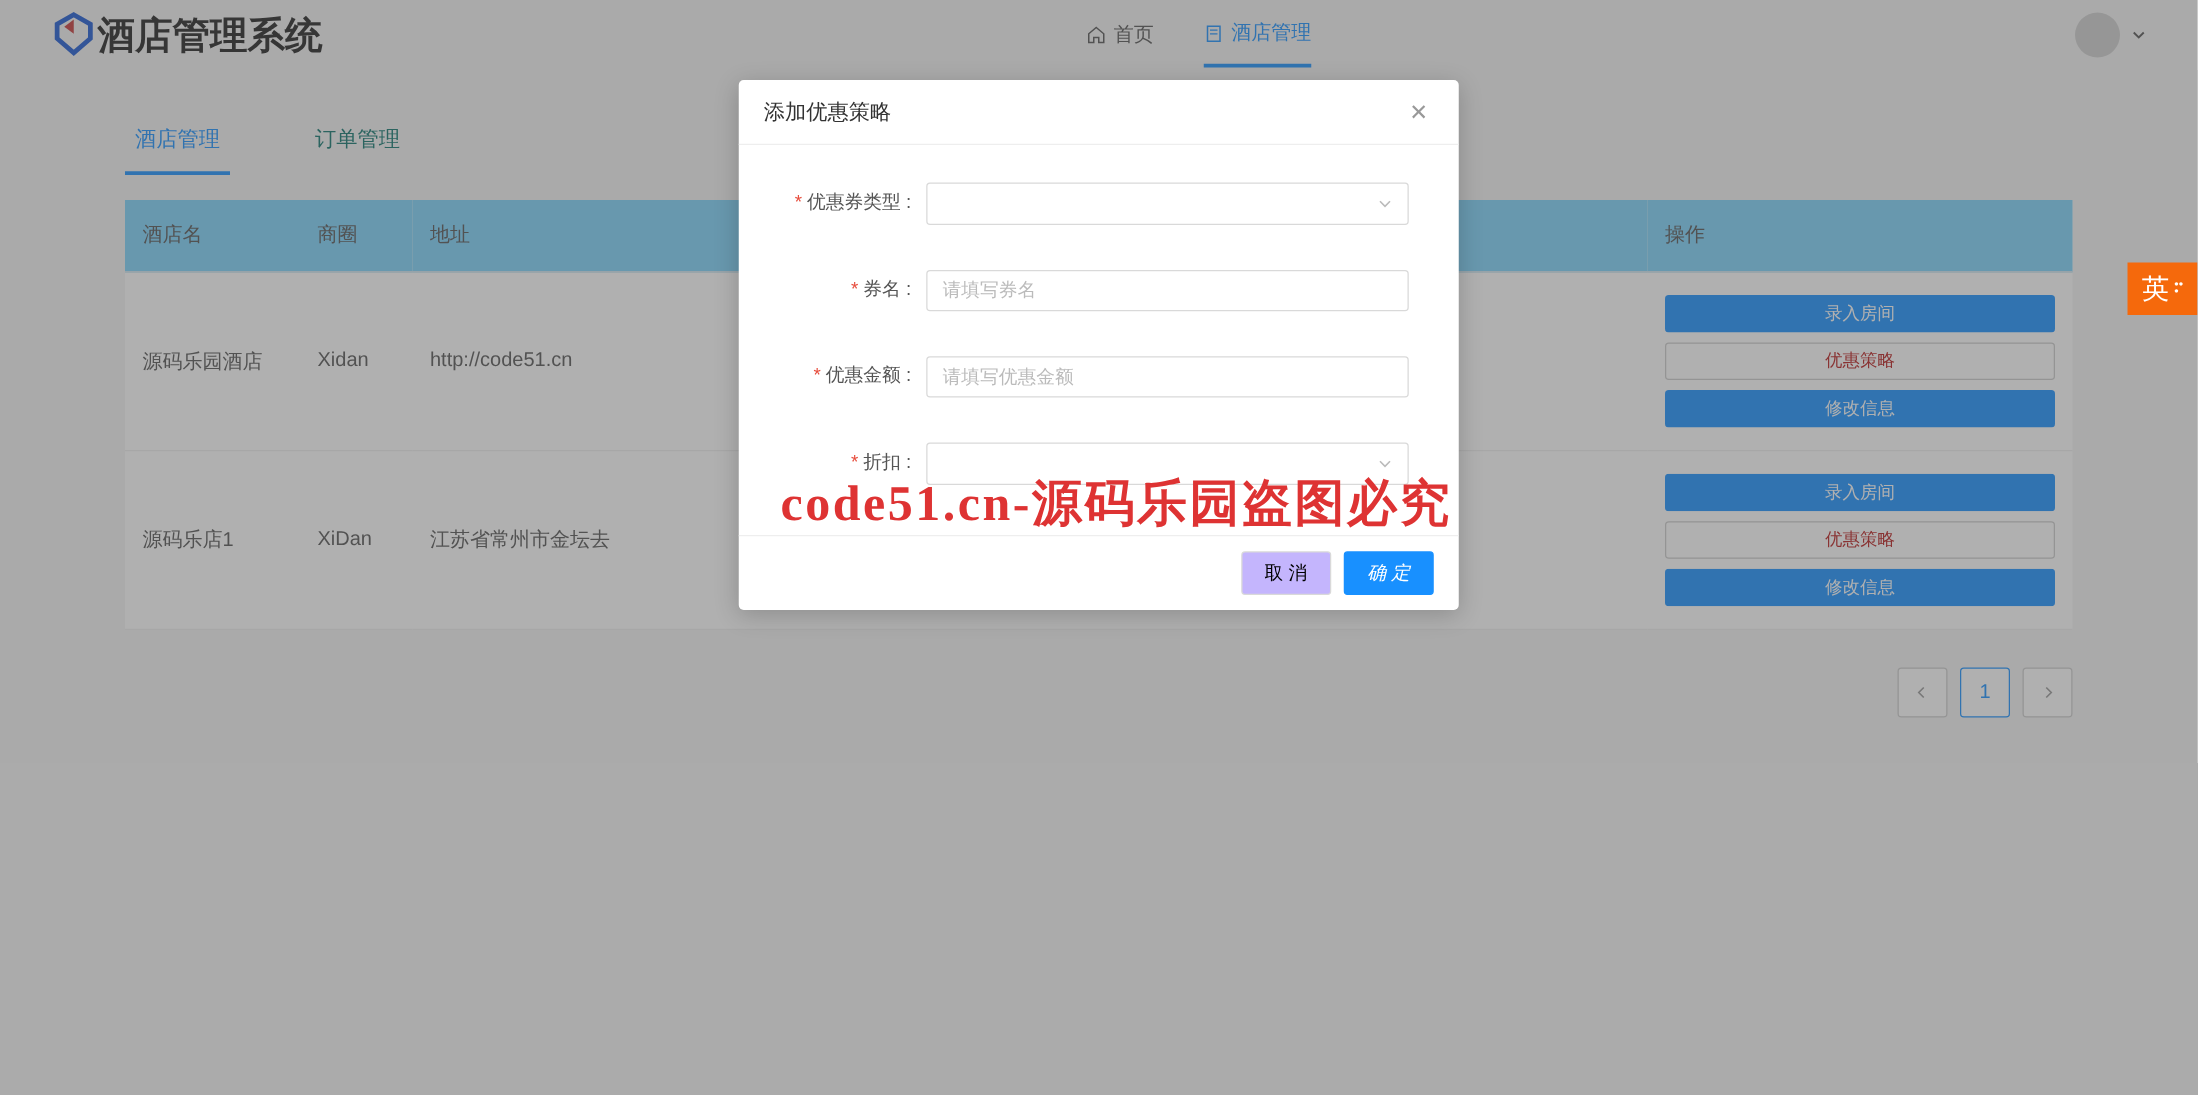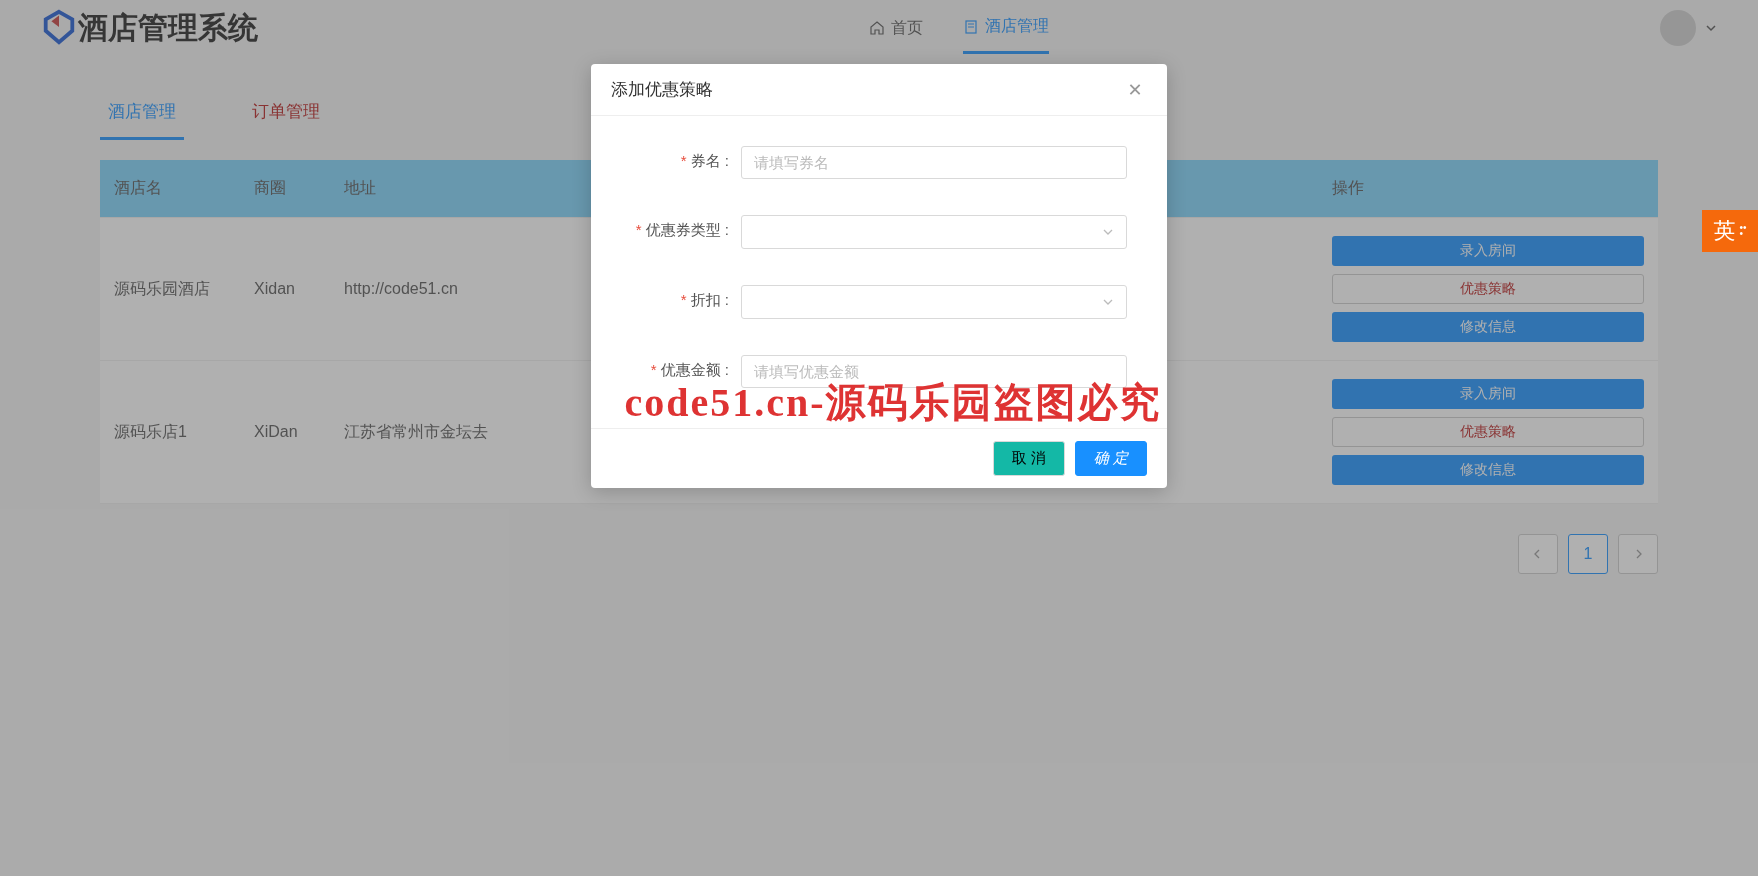--- a/index.html
+++ b/index.html
@@ -71,21 +71,21 @@
       padding: 30px 100px;
     }
     .main-tabs {
       display: flex;
       gap: 60px;
       margin-bottom: 20px;
     }
     .main-tab {
       padding: 14px 8px;
       font-size: 17px;
-      color: #b91c1c;
+      color: #0f766e;
       cursor: pointer;
     }
     .main-tab.active {
       color: #1890ff;
       border-bottom: 3px solid #1890ff;
     }
     
     
     .data-table {
       width: 100%;
@@ -230,21 +230,21 @@
       justify-content: flex-end;
       gap: 10px;
       padding: 12px 20px;
       border-top: 1px solid #eee;
     }
     .btn {
       padding: 7px 18px;
       font-size: 15px;
       border-radius: 3px;
       border: 1px solid #d9d9d9;
-      background: #14b8a6;
+      background: #c4b5fd;
       cursor: pointer;
     }
     .btn.primary {
       background: #1890ff;
       border-color: #1890ff;
       color: #fff;
       font-style: italic;
     }
     
     
@@ -378,56 +378,56 @@
 
 <div class="overlay">
   <div class="modal">
     <div class="modal-header">
       <div class="modal-title">添加优惠策略</div>
       <div class="modal-close">✕</div>
     </div>
     <div class="modal-body">
 
       <div class="form-row">
-        <div class="form-label"><span class="required">*</span><span>券名 :</span></div>
-        <div class="form-control">
-          <input class="input" placeholder="请填写券名" style="">
-        </div>
-      </div>
-
-      <div class="form-row">
         <div class="form-label"><span class="required">*</span><span>优惠券类型 :</span></div>
         <div class="form-control">
           <div class="select">
             <svg width="12" height="12" viewBox="0 0 12 12">
                 <path d="M2 4 L6 8 L10 4" fill="none" stroke="#bbb" stroke-width="1.3"></path>
               </svg>
           </div>
         </div>
       </div>
 
+      <div class="form-row">
+        <div class="form-label"><span class="required">*</span><span>券名 :</span></div>
+        <div class="form-control">
+          <input class="input" placeholder="请填写券名" style="">
+        </div>
+      </div>
+
+
+      <div class="form-row">
+        <div class="form-label"><span class="required">*</span><span>优惠金额 :</span></div>
+        <div class="form-control">
+          <input class="input" placeholder="请填写优惠金额" style="">
+        </div>
+      </div>
 
       <div class="form-row">
         <div class="form-label"><span class="required">*</span><span>折扣 :</span></div>
         <div class="form-control">
           <div class="select">
             <svg width="12" height="12" viewBox="0 0 12 12">
                 <path d="M2 4 L6 8 L10 4" fill="none" stroke="#bbb" stroke-width="1.3"></path>
               </svg>
           </div>
         </div>
       </div>
 
-      <div class="form-row">
-        <div class="form-label"><span class="required">*</span><span>优惠金额 :</span></div>
-        <div class="form-control">
-          <input class="input" placeholder="请填写优惠金额" style="">
-        </div>
-      </div>
-
     </div>
     <div class="modal-footer">
       <button class="btn">取 消</button>
       <button class="btn primary">确 定</button>
     </div>
   </div>
 </div>
 
 <div class="watermark">code51.cn-源码乐园盗图必究</div>
 

